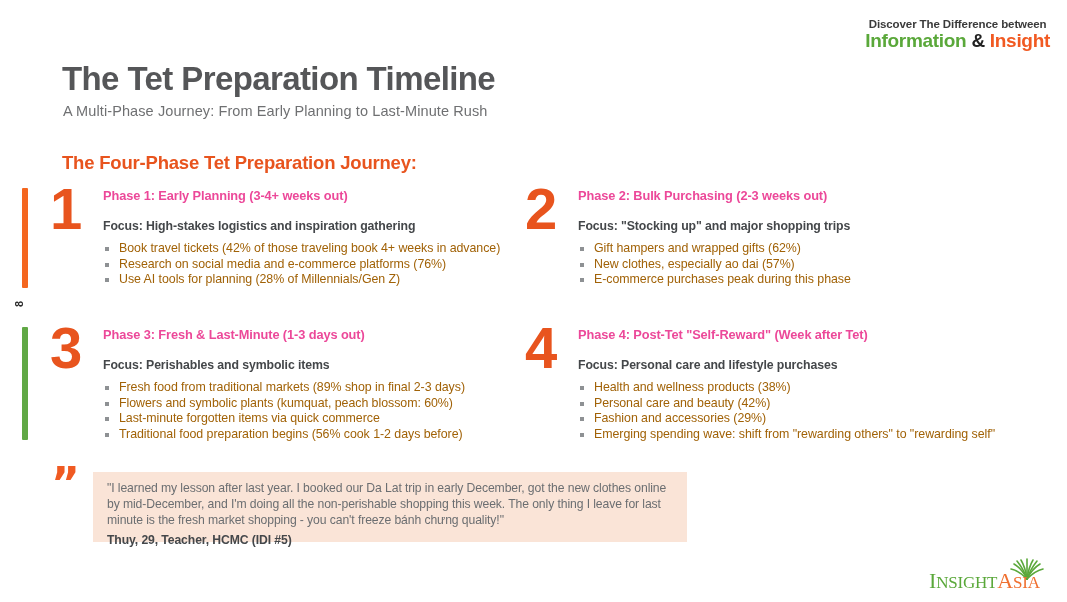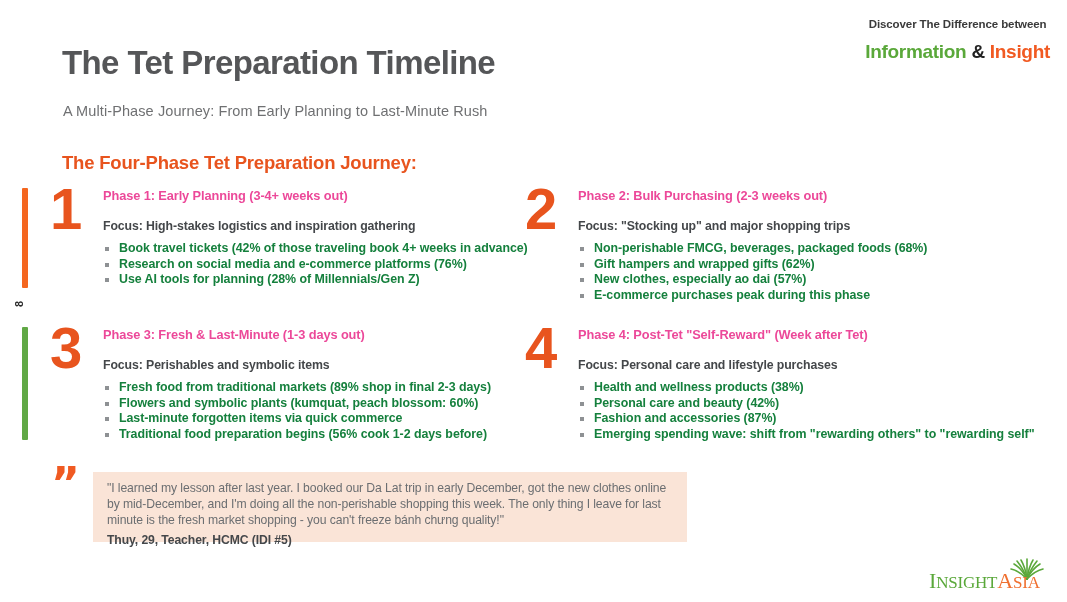--- a/index.html
+++ b/index.html
@@ -23,38 +23,38 @@
     right: 17px;
     text-align: center;
     line-height: 1.05;
   }
   .brand-tagline .tag-top {
     font-size: 11.5px;
     font-weight: bold;
     color: #3a3a3a;
     letter-spacing: -0.1px;
     display: block;
-    margin-bottom: 12px;
+    margin-bottom: 1px;
   }
   .brand-tagline .tag-bottom {
     font-size: 19px;
     font-weight: bold;
     letter-spacing: -0.3px;
     display: block;
     white-space: nowrap;
   }
   .tg-green { color: #5aa83a; }
   .tg-amp   { color: #222222; }
   .tg-orange{ color: #f15a22; }
 
   
   .page-title {
     position: absolute;
     left: 62px;
-    top: 44px;
+    top: 60px;
     font-size: 33px;
     font-weight: bold;
     color: #555658;
     letter-spacing: -0.6px;
   }
   .page-subtitle {
     position: absolute;
     left: 63px;
     top: 103px;
     font-size: 14.5px;
@@ -134,25 +134,24 @@
   }
   .phase-list {
     list-style: none;
     margin: 0;
     padding: 0;
   }
   .phase-list li {
     position: relative;
     padding-left: 16px;
     font-size: 12.4px;
-    color: #15803d;
+    color: #a16207;
     line-height: 15.6px;
     letter-spacing: -0.05px;
     white-space: nowrap;
-    font-weight: bold;
   }
   .phase-list li .bullet-sq {
     position: absolute;
     left: 2px;
     top: 6px;
     width: 4px;
     height: 4px;
     background: #8e9194;
   }
 
@@ -254,21 +253,21 @@
     </ul>
   </div>
 </div>
 
 <div class="phase phase-2">
   <div class="phase-num">2</div>
   <div class="phase-body">
     <p class="phase-heading">Phase 2: Bulk Purchasing (2-3 weeks out)</p>
     <p class="phase-focus">Focus: "Stocking up" and major shopping trips</p>
     <ul class="phase-list">
-      <li><span class="bullet-sq"></span><span>Non-perishable FMCG, beverages, packaged foods (68%)</span></li>
+      <li><span class="bullet-sq"></span></li>
       <li><span class="bullet-sq"></span><span>Gift hampers and wrapped gifts (62%)</span></li>
       <li><span class="bullet-sq"></span><span>New clothes, especially ao dai (57%)</span></li>
       <li><span class="bullet-sq"></span><span>E-commerce purchases peak during this phase</span></li>
     </ul>
   </div>
 </div>
 
 <div class="phase phase-3">
   <div class="phase-num">3</div>
   <div class="phase-body">
@@ -284,21 +283,21 @@
 </div>
 
 <div class="phase phase-4">
   <div class="phase-num">4</div>
   <div class="phase-body">
     <p class="phase-heading">Phase 4: Post-Tet "Self-Reward" (Week after Tet)</p>
     <p class="phase-focus">Focus: Personal care and lifestyle purchases</p>
     <ul class="phase-list">
       <li><span class="bullet-sq"></span><span>Health and wellness products (38%)</span></li>
       <li><span class="bullet-sq"></span><span>Personal care and beauty (42%)</span></li>
-      <li><span class="bullet-sq"></span><span>Fashion and accessories (87%)</span></li>
+      <li><span class="bullet-sq"></span><span>Fashion and accessories (29%)</span></li>
       <li><span class="bullet-sq"></span><span>Emerging spending wave: shift from "rewarding others" to "rewarding self"</span></li>
     </ul>
   </div>
 </div>
 
 <div class="quote-mark">”</div>
 <div class="quote-box">
   <p class="quote-text">"I learned my lesson after last year. I booked our Da Lat trip in early December, got the new clothes online by mid-December, and I'm doing all the non-perishable shopping this week. The only thing I leave for last minute is the fresh market shopping - you can't freeze bánh chưng quality!"</p>
   <p class="quote-attr">Thuy, 29, Teacher, HCMC (IDI #5)</p>
 </div>

